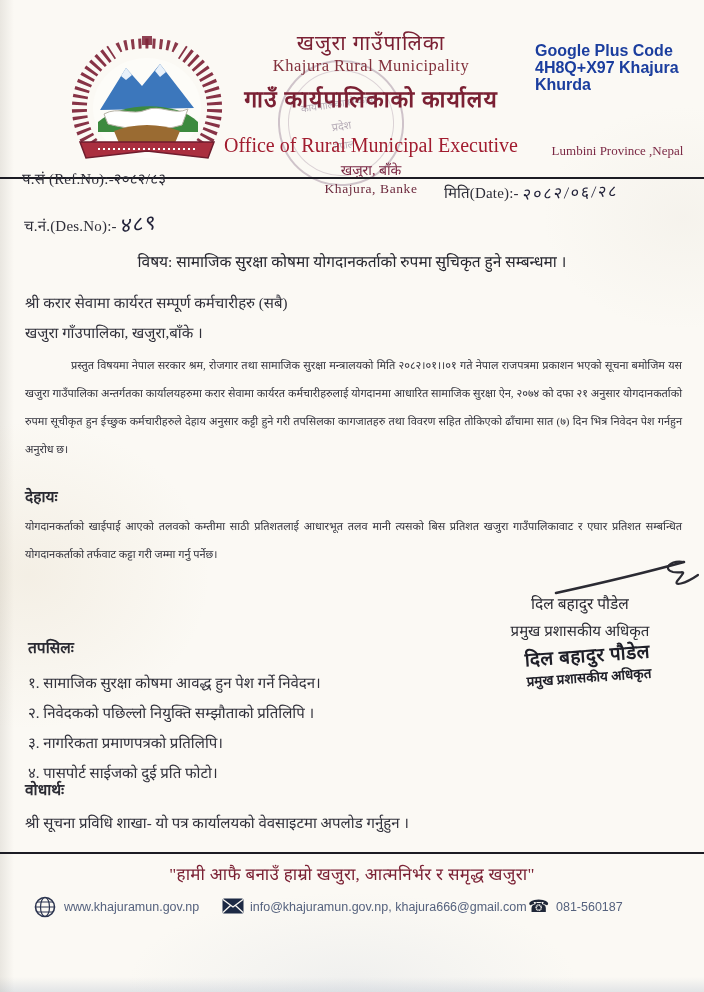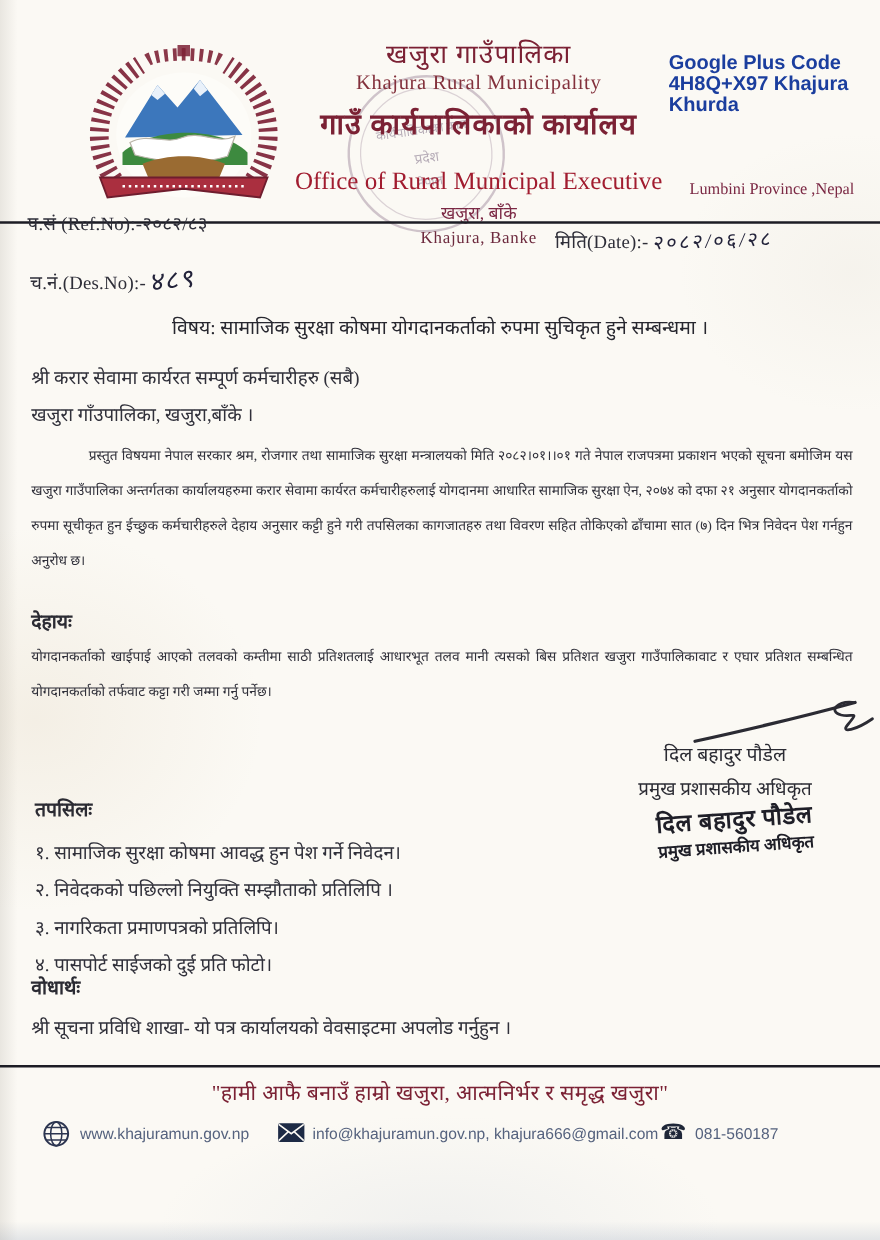--- a/index.html
+++ b/index.html
@@ -83,21 +83,21 @@
     </svg>
   </div>
 
   <div class="abs stamp" style="left:278px;top:60px;">
     <div class="in"></div>
     <div class="t" style="top:34px;">कार्यपालिकाको कार्या</div>
     <div class="t" style="top:56px;font-size:11px;">प्रदेश</div>
     <div class="t" style="top:76px;">नेपाल</div>
   </div>
 
-  <div class="abs center" style="left:218px;top:28px;width:330px;">
+  <div class="abs center" style="left:206px;top:28px;width:330px;">
     <div class="brand-np maroon">खजुरा गाउँपालिका</div>
     <div class="brand-en">Khajura Rural Municipality</div>
     <div class="office-np maroon">गाउँ कार्यपालिकाको कार्यालय</div>
     <div class="office-en">Office of Rural Municipal Executive</div>
     <div class="place-np">खजुरा, बाँके</div>
     <div class="place-en">Khajura, Banke</div>
   </div>
 
   <div class="abs pluscode" style="left:535px;top:42px;width:165px;">
     <div>Google Plus Code</div>

